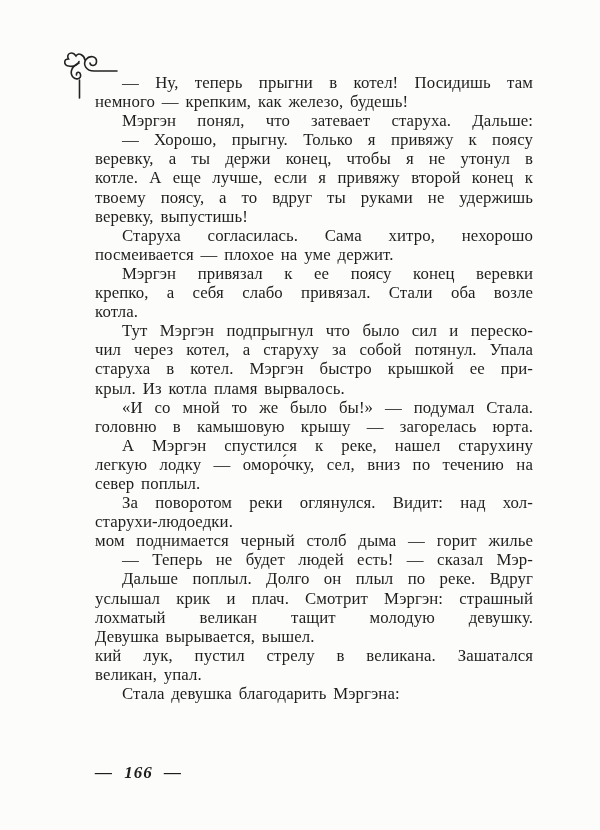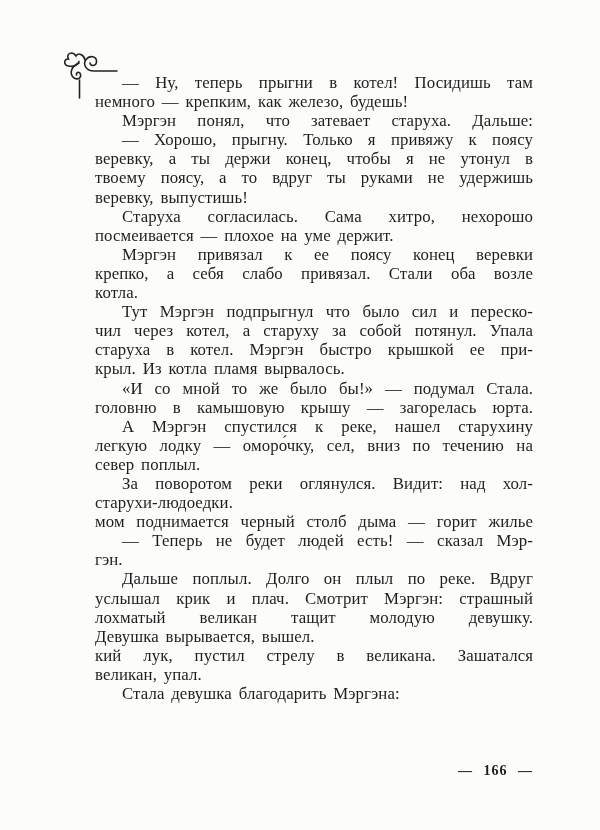--- a/index.html
+++ b/index.html
@@ -42,23 +42,24 @@
     word-spacing: normal;
   }
   .line.indent {
     padding-left: 27px;
   }
   .page-number {
     position: absolute;
     left: 95px;
     top: 763px;
     width: 438px;
-    text-align: right;
+    text-align: left;
+    font-style: italic;
     font-weight: 600;
-    font-size: 14px;
+    font-size: 17px;
     letter-spacing: 1px;
     word-spacing: 6px;
   }
 </style>
 </head>
 <body style="background: rgb(252, 252, 250); color: rgb(30, 30, 30);">
 
 <div class="page">
 
   <svg class="ornament" viewBox="0 0 56 48" xmlns="http://www.w3.org/2000/svg" fill="none" stroke="#222222" stroke-width="1.6" stroke-linecap="round">
@@ -71,41 +72,41 @@
 
     <path d="M16.5 29 V47"></path>
   </svg>
 
   <div class="text-block">
       <div class="line indent justify">— Ну, теперь прыгни в котел! Посидишь там</div>
       <div class="line">немного — крепким, как железо, будешь!</div>
       <div class="line indent justify">Мэргэн понял, что затевает старуха. Дальше:</div>
       <div class="line indent justify">— Хорошо, прыгну. Только я привяжу к поясу</div>
       <div class="line justify">веревку, а ты держи конец, чтобы я не утонул в</div>
+      <div class="line justify">котле. А еще лучше, если я привяжу второй конец к</div>
       <div class="line justify">твоему поясу, а то вдруг ты руками не удержишь</div>
       <div class="line">веревку, выпустишь!</div>
       <div class="line indent justify">Старуха согласилась. Сама хитро, нехорошо</div>
       <div class="line">посмеивается — плохое на уме держит.</div>
       <div class="line indent justify">Мэргэн привязал к ее поясу конец веревки</div>
       <div class="line justify">крепко, а себя слабо привязал. Стали оба возле</div>
       <div class="line">котла.</div>
       <div class="line indent justify">Тут Мэргэн подпрыгнул что было сил и переско-</div>
       <div class="line justify">чил через котел, а старуху за собой потянул. Упала</div>
       <div class="line justify">старуха в котел. Мэргэн быстро крышкой ее при-</div>
       <div class="line">крыл. Из котла пламя вырвалось.</div>
       <div class="line indent justify">«И со мной то же было бы!» — подумал Стала.</div>
       <div class="line justify">головню в камышовую крышу — загорелась юрта.</div>
       <div class="line indent justify">А Мэргэн спустился к реке, нашел старухину</div>
       <div class="line justify">легкую лодку — оморо́чку, сел, вниз по течению на</div>
       <div class="line">север поплыл.</div>
       <div class="line indent justify">За поворотом реки оглянулся. Видит: над хол-</div>
       <div class="line">старухи-людоедки.</div>
       <div class="line justify">мом поднимается черный столб дыма — горит жилье</div>
       <div class="line indent justify">— Теперь не будет людей есть! — сказал Мэр-</div>
-      <div class="line">гэн.</div>
       <div class="line indent justify">Дальше поплыл. Долго он плыл по реке. Вдруг</div>
       <div class="line justify">услышал крик и плач. Смотрит Мэргэн: страшный</div>
       <div class="line justify">лохматый великан тащит молодую девушку.</div>
       <div class="line">Девушка вырывается, вышел.</div>
       <div class="line justify">кий лук, пустил стрелу в великана. Зашатался</div>
       <div class="line">великан, упал.</div>
       <div class="line indent">Стала девушка благодарить Мэргэна:</div>
     </div>
 
   <div class="page-number">— 166 —</div>

